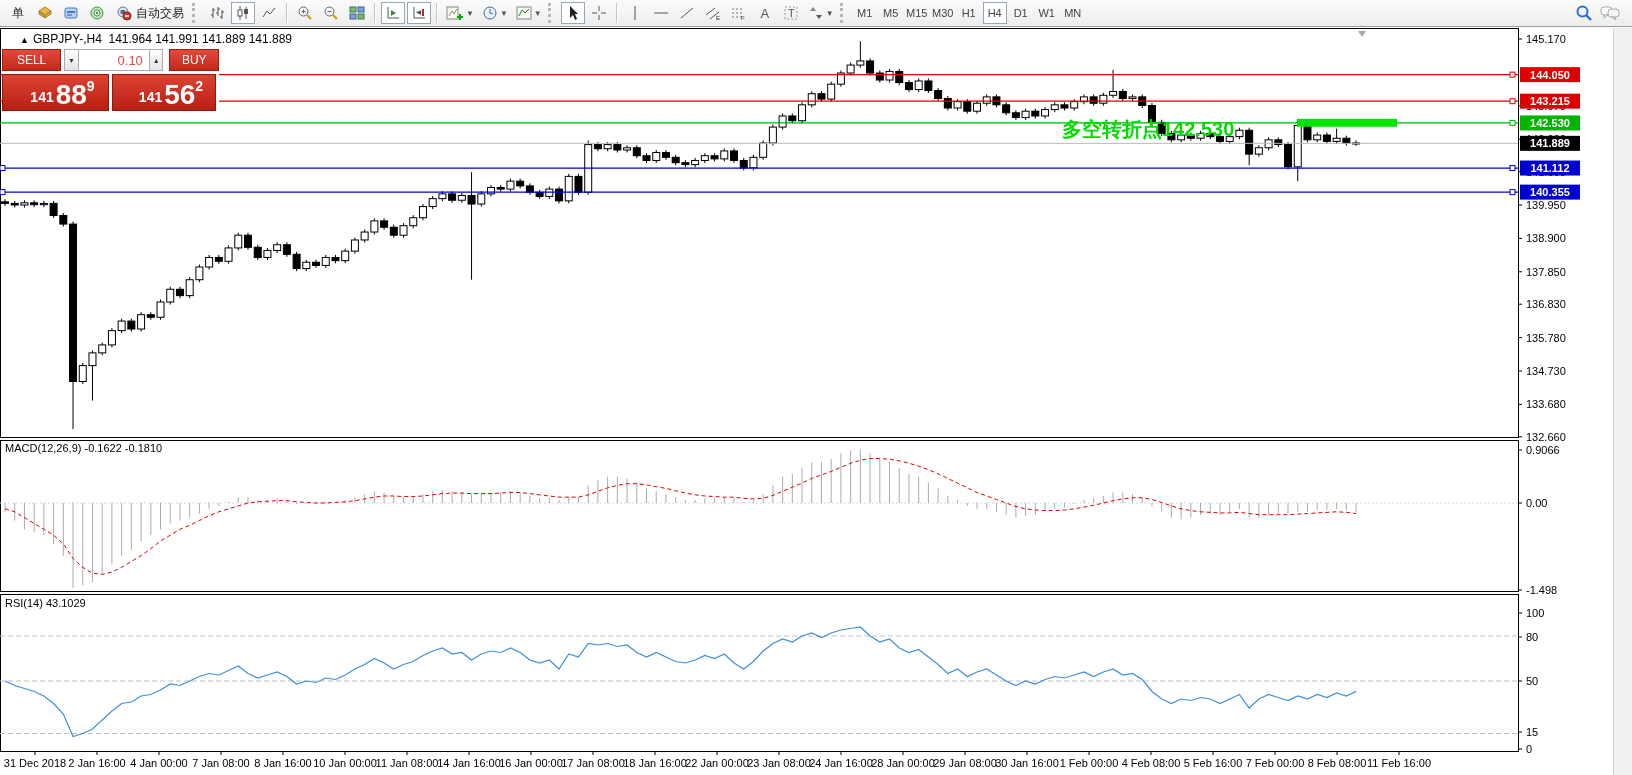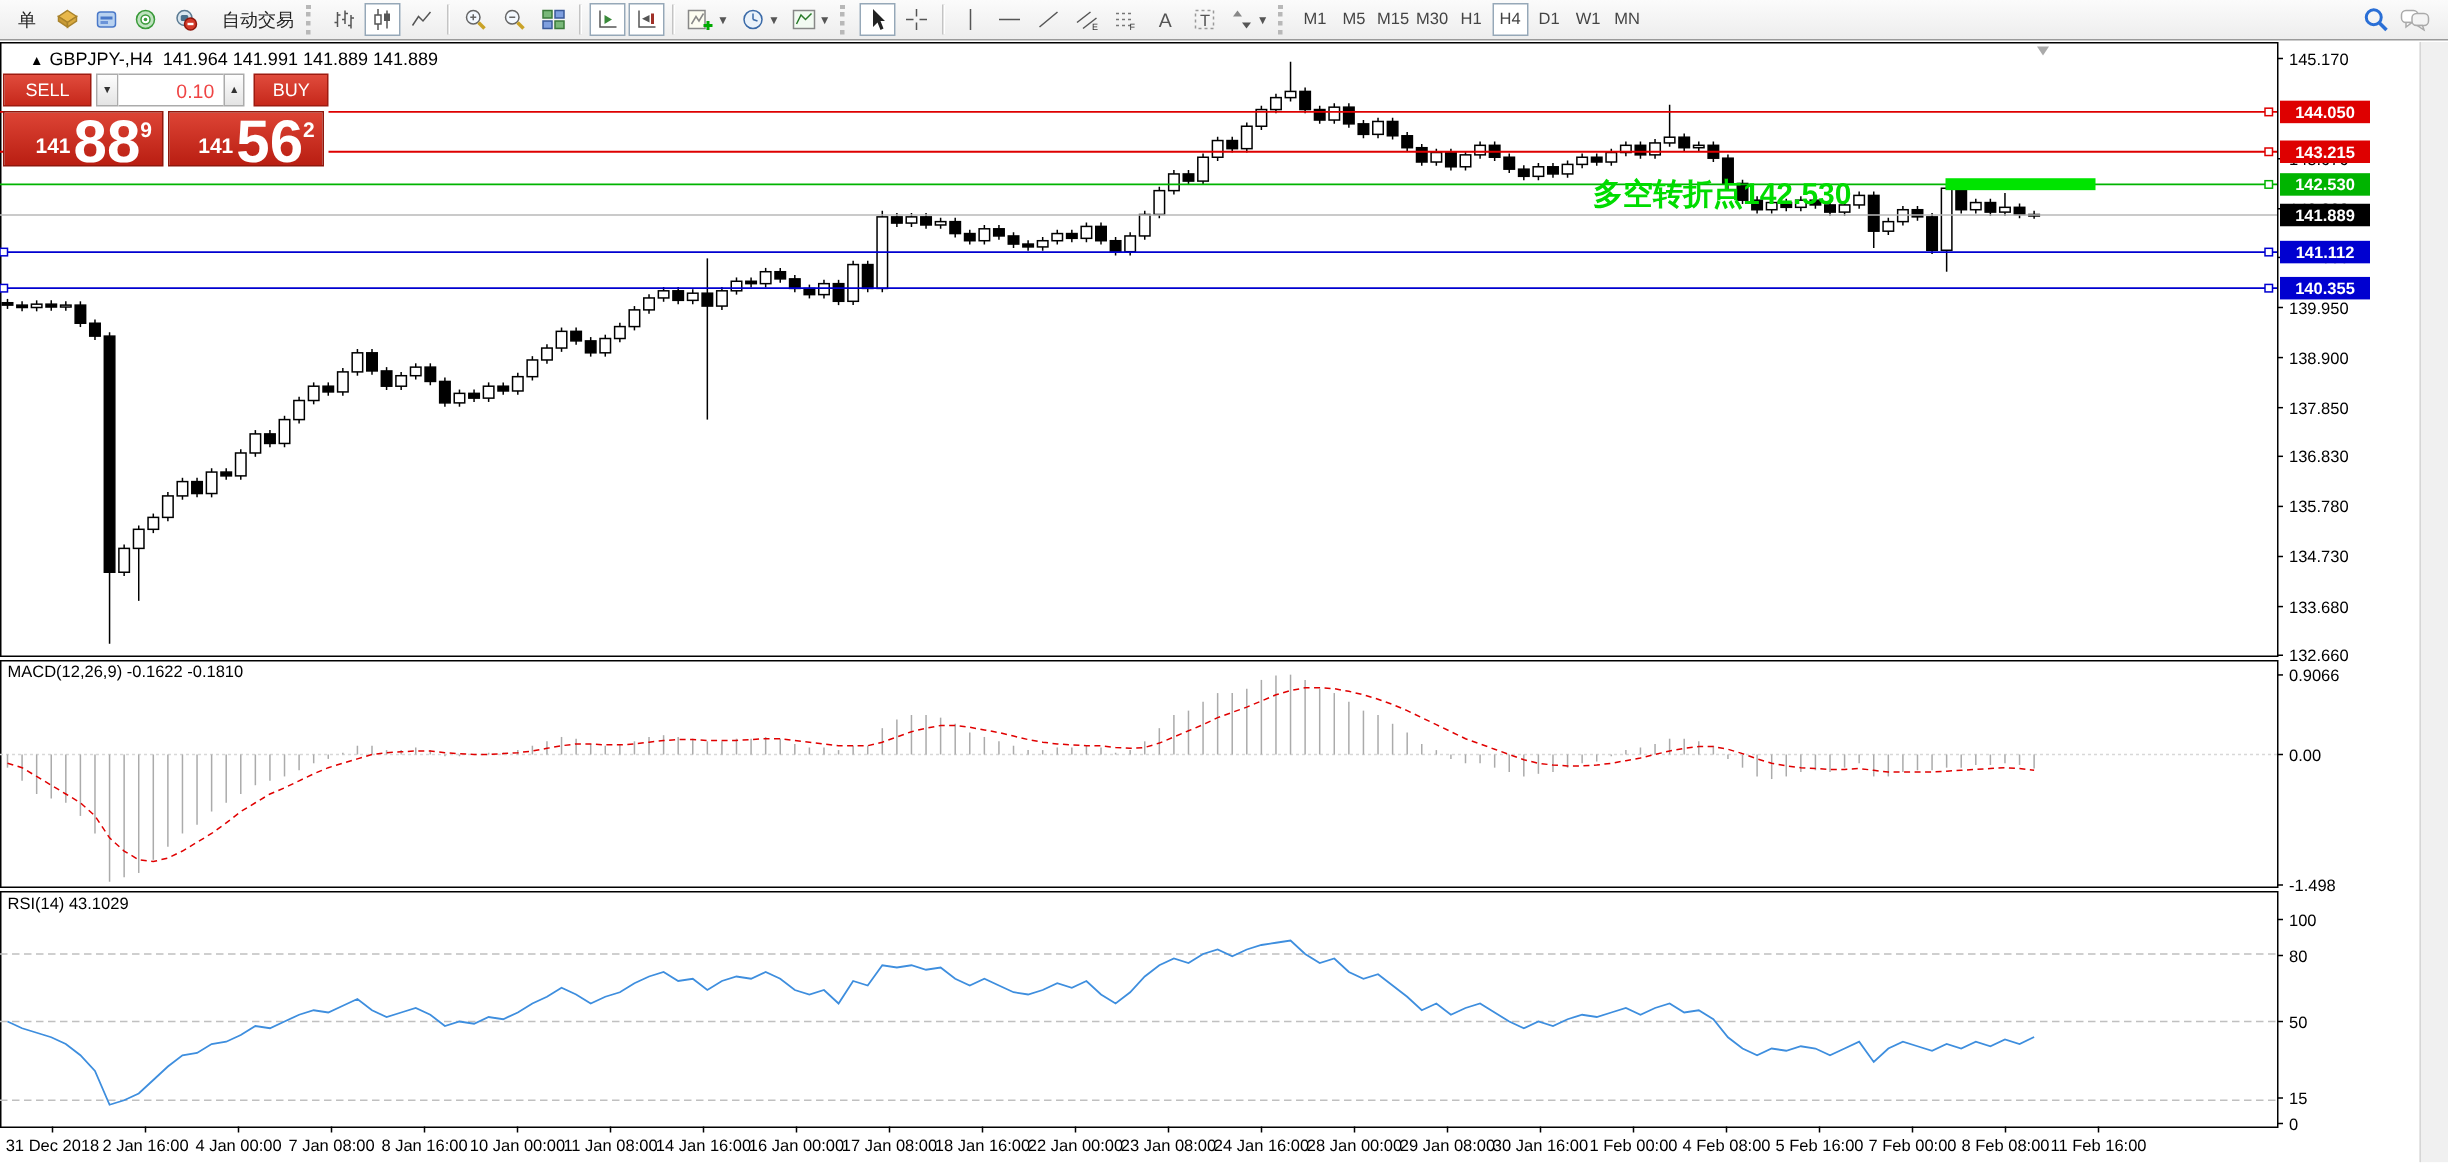--- a/index.html
+++ b/index.html
@@ -22,21 +22,21 @@
   .btn-red{background:linear-gradient(#e04b3c,#c6281b);border:1px solid #9e1b10;color:#fff;font-size:12px;display:flex;align-items:center;justify-content:center;box-sizing:border-box;}
   #sellBtn{width:61px;}
   #buyBtn{width:51px;margin-left:6px;}
   .spin{width:15px;background:linear-gradient(#fdfdfd,#e4e4e4);border:1px solid #ababab;font-size:7px;color:#333;display:flex;align-items:center;justify-content:center;box-sizing:border-box;}
   #volBox{width:72px;border:1px solid #ababab;border-left:none;border-right:none;background:#fff;font-size:13px;color:#ef4444;display:flex;align-items:center;justify-content:flex-end;padding-right:6px;box-sizing:border-box;}
   .tp-row2{display:flex;margin-top:3px;height:37px;}
   .px-box{background:linear-gradient(#dd4435,#b91e12);border:1px solid #8f170c;color:#fff;display:flex;align-items:flex-end;justify-content:center;box-sizing:border-box;padding-left:14px;}
   #bidBox{width:107px;}
   #askBox{width:104px;margin-left:3px;}
   .px-small{font-size:14px;font-weight:bold;margin:0 2px 5px 0;}
-  .px-big{font-size:40px;font-weight:bold;line-height:30px;}
+  .px-big{font-size:28px;font-weight:bold;line-height:30px;}
   .px-sup{font-size:14px;font-weight:bold;align-self:flex-start;margin-top:3px;}
   .ind-label{position:absolute;font-size:11px;color:#000;z-index:4;text-align:right;}
   #rightStrip{position:absolute;right:0;top:28px;width:18px;height:747px;background:#f0f0f0;border-left:1px solid #d6d6d6;}
   svg text{font-family:"Liberation Sans",sans-serif;}
 </style>
 </head>
 <body>
 <div id="app">
 
 <div id="toolbar">
@@ -62,21 +62,21 @@
           <circle cx="8" cy="8" r="1.2" fill="#3a9a3a"></circle>
         </svg>
       </span>
   <span class="tb-btn" style="width:auto;padding:0 4px;">
     <svg width="16" height="16">
           <circle cx="7" cy="7" r="5" fill="#d9e6ef" stroke="#5a7a92"></circle>
           <rect x="4.5" y="5" width="5" height="4" rx="1" fill="#49708c"></rect>
           <circle cx="11" cy="11" r="4" fill="#d43a2a" stroke="#8f170c"></circle>
           <rect x="9" y="10.2" width="4" height="1.6" fill="#fff"></rect>
         </svg>
-    <span class="cn" style="margin-left:16px;">自动交易</span>
+    <span class="cn" style="margin-left:4px;">自动交易</span>
   </span>
   <span class="grip"></span>
   <span class="tb-btn">
         <svg width="16" height="16">
           <path d="M4 3v10M2 10h2M4 5h2M9 2v9M7 8h2M9 4h2M13 5v9M11 12h2M13 7h2" stroke="#555" fill="none"></path>
         </svg>
       </span>
   <span class="tb-btn pressed">
         <svg width="16" height="16">
           <line x1="5" y1="1" x2="5" y2="15" stroke="#555"></line>

